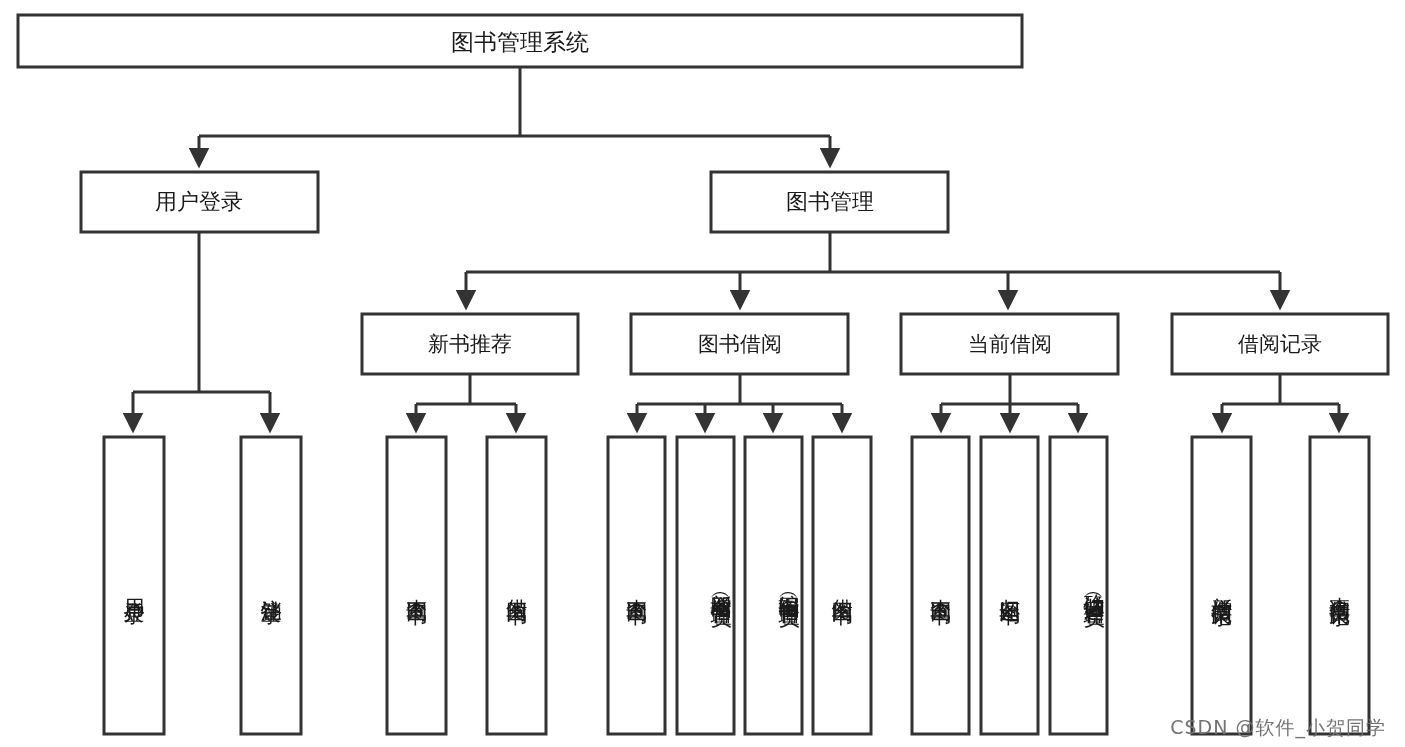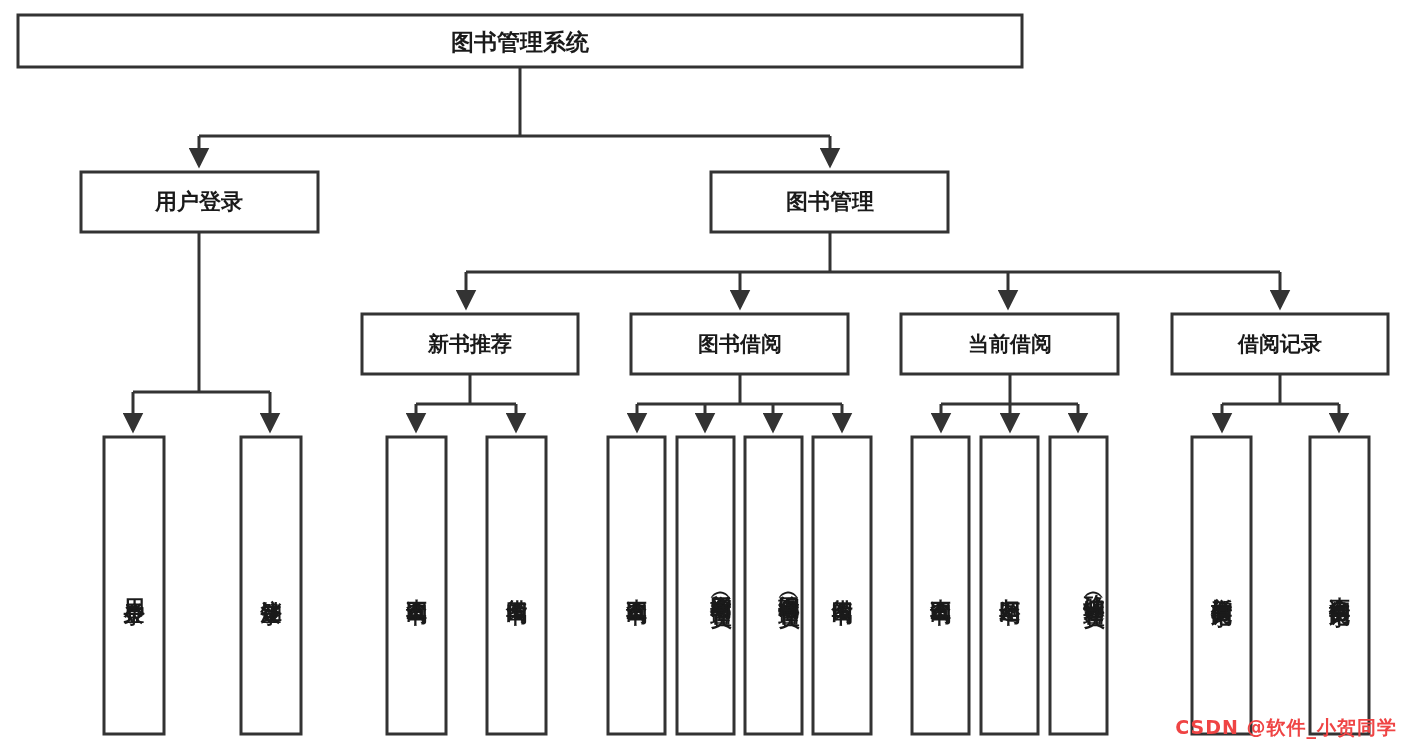--- a/index.html
+++ b/index.html
@@ -10,21 +10,20 @@
   body {
     width: 1405px;
     height: 747px;
     font-family: "DejaVu Sans", "Liberation Sans", sans-serif;
     overflow: hidden;
   }
   #diagram-root {
     position: relative;
     width: 1405px;
     height: 747px;
-    font-weight: bold;
   }
   svg.flow {
     position: absolute;
     top: 0;
     left: 0;
     width: 1405px;
     height: 747px;
   }
   .node-box {
     fill: #ffffff;
@@ -60,25 +59,25 @@
     color: #1a1a1a;
     display: flex;
     align-items: center;
     justify-content: center;
     text-align: center;
     white-space: nowrap;
     pointer-events: none;
   }
   .watermark {
     position: absolute;
-    right: 8px;
+    right: 19px;
     bottom: 6px;
     font-family: "DejaVu Sans", "Liberation Sans", sans-serif;
     font-size: 19px;
-    color: #ef4444;
+    color: #737373;
     letter-spacing: 1px;
     white-space: nowrap;
   }
 </style>
 </head>
 <body>
 
 <div id="diagram-root">
 
   <svg class="flow" viewBox="0 0 1405 747">

